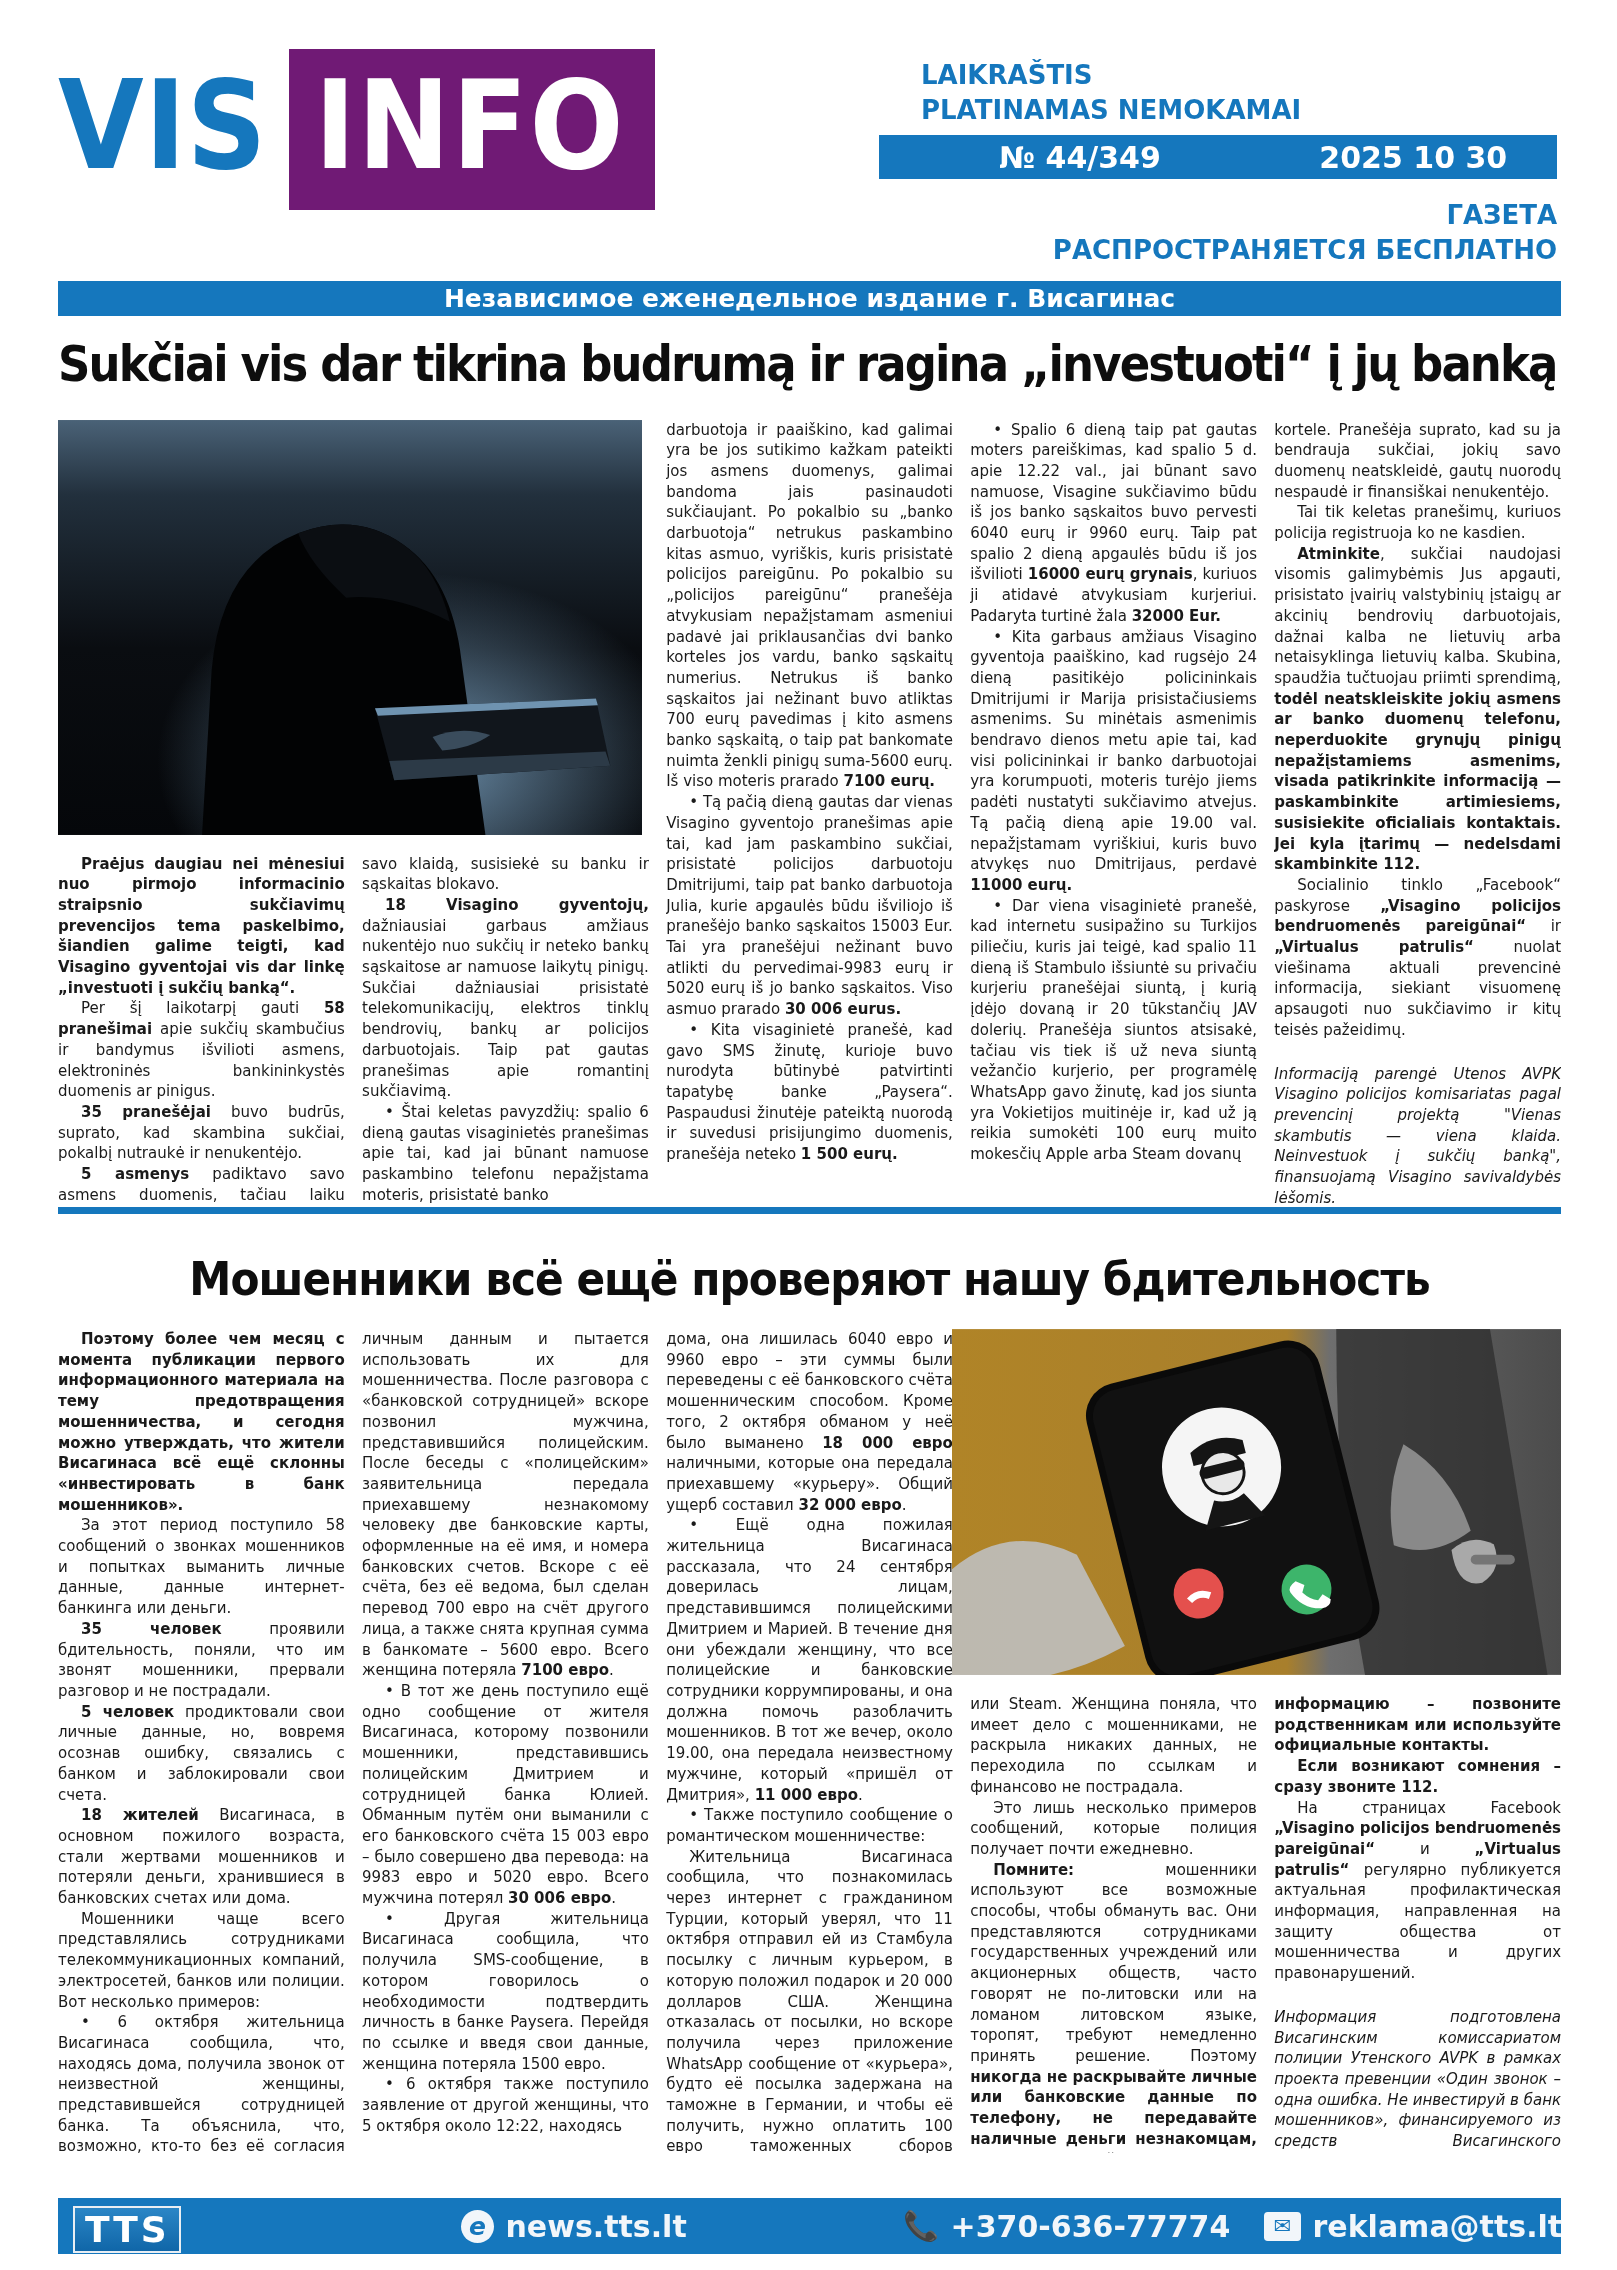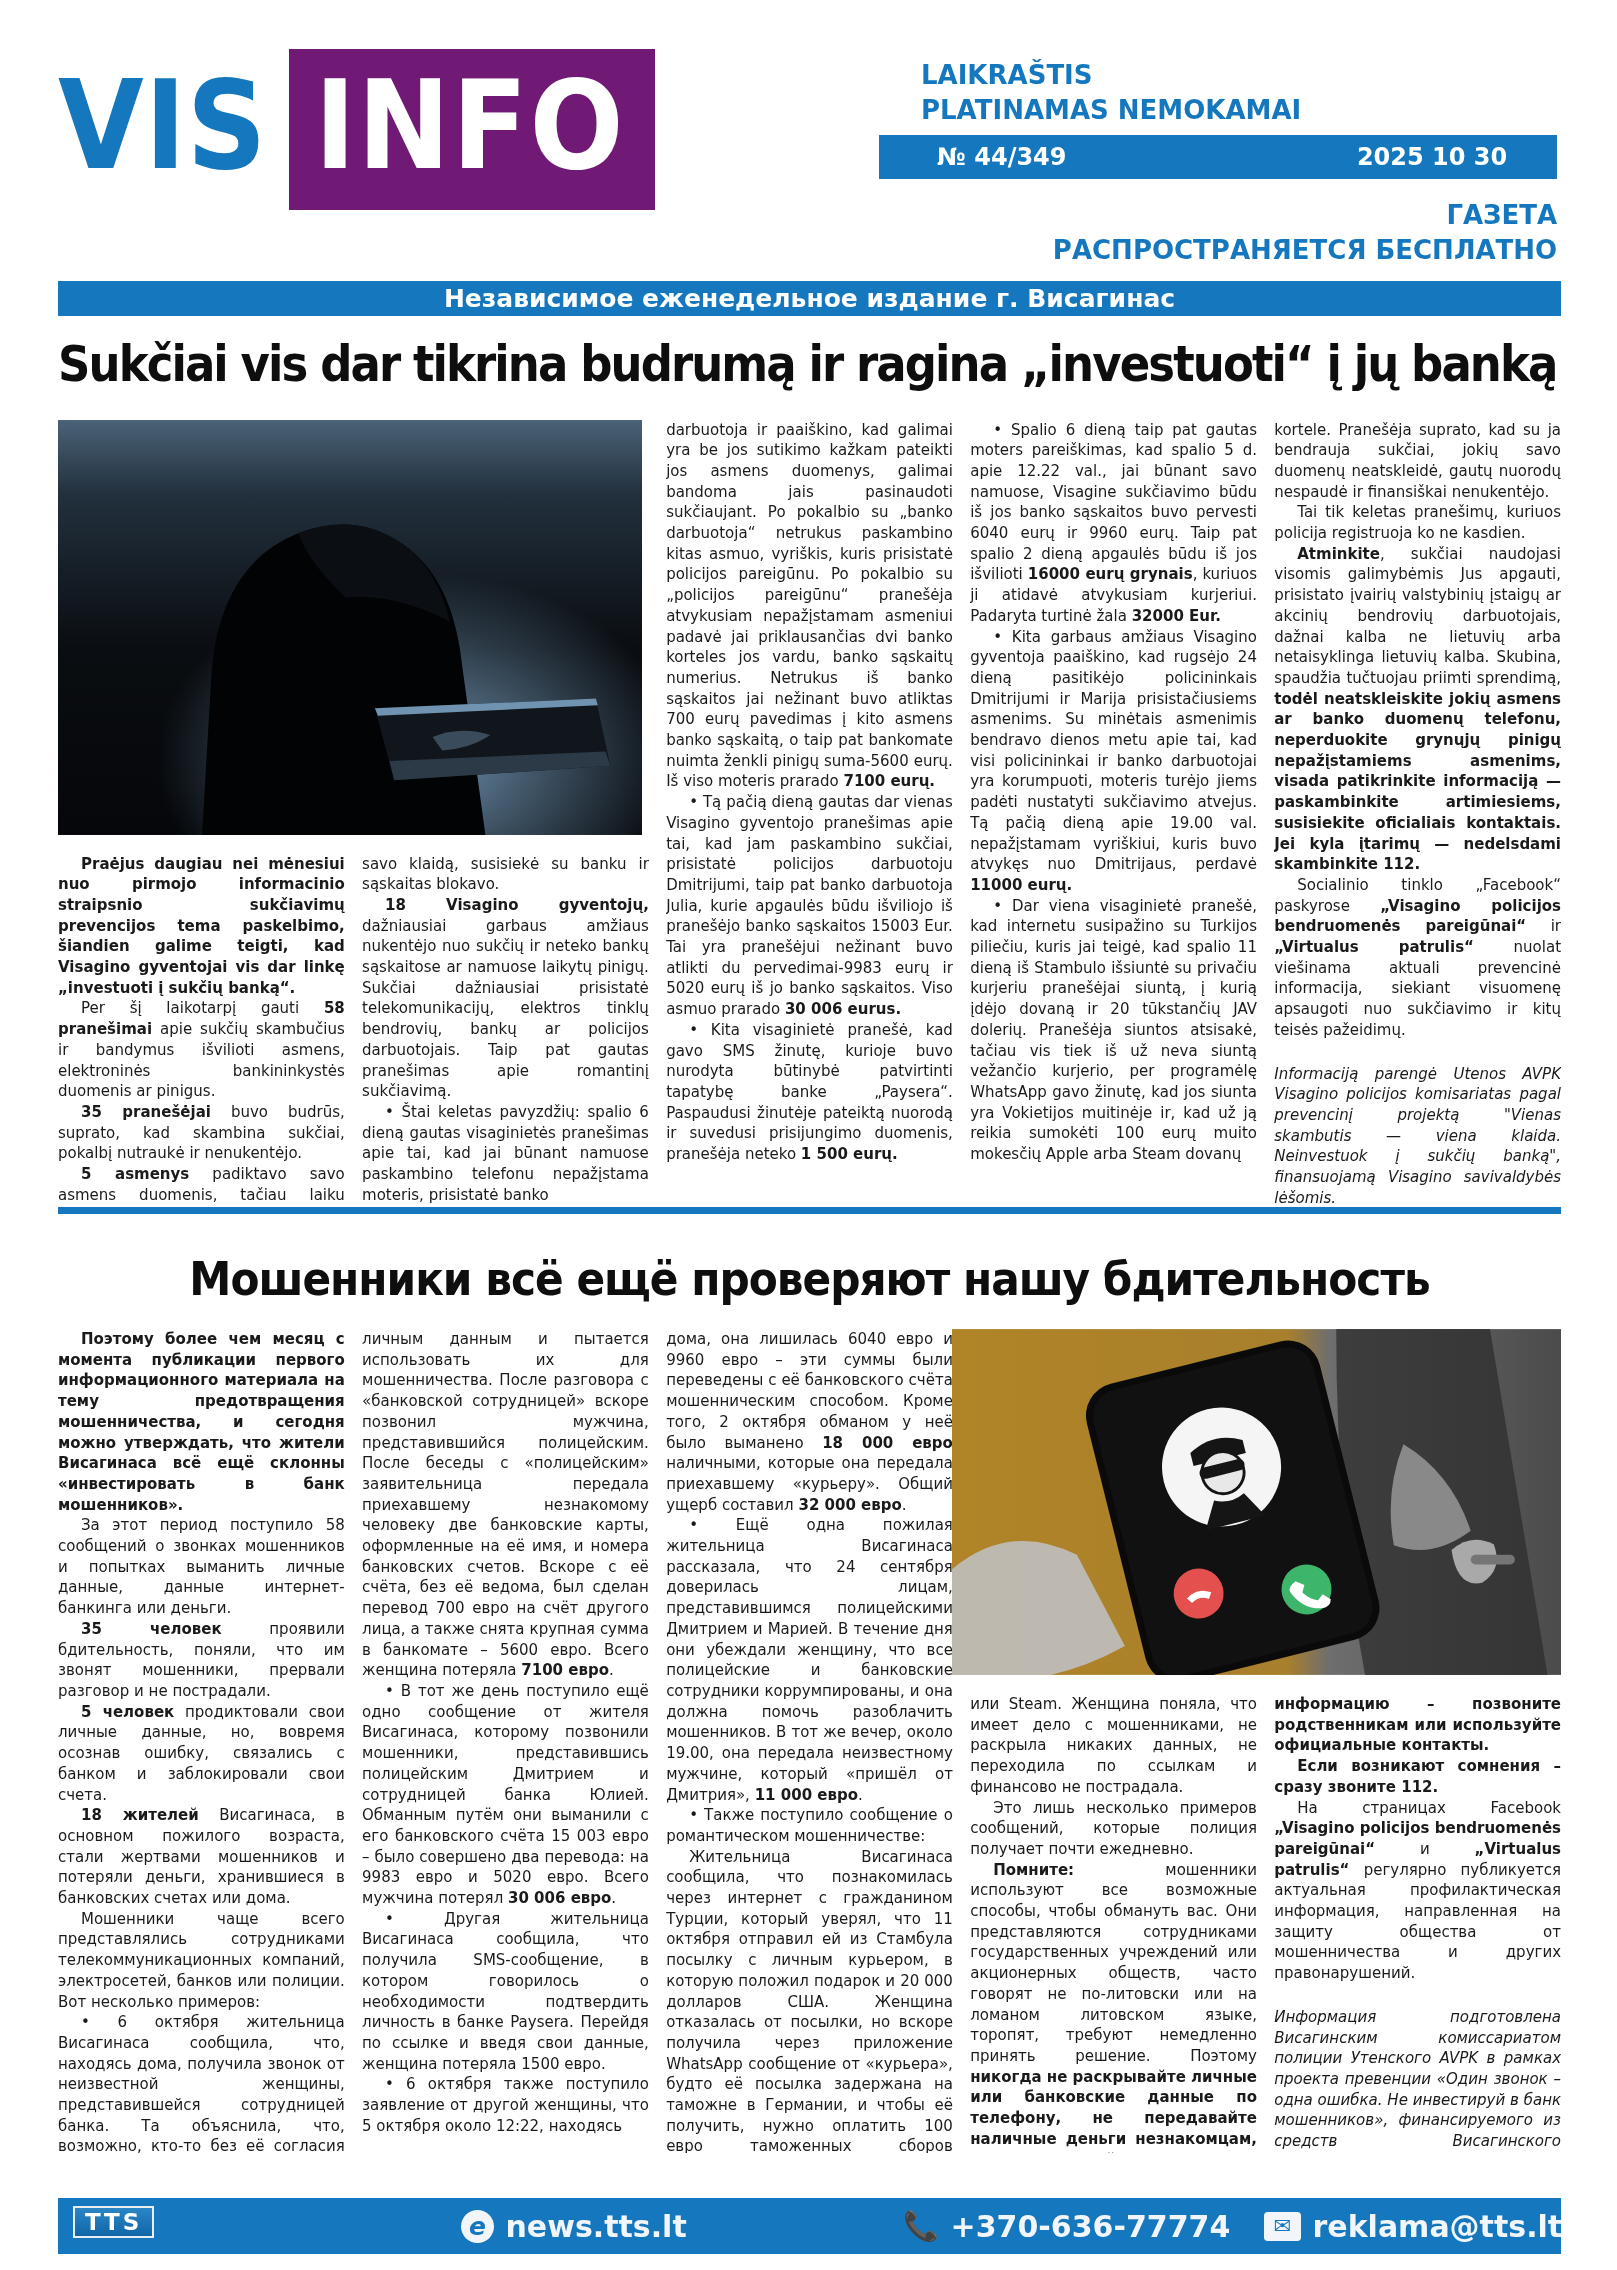--- a/index.html
+++ b/index.html
@@ -8,21 +8,21 @@
   
   .masthead{position:absolute;left:58px;top:37px;width:1503px;height:232px;}
   .logo{position:absolute;left:0;top:11.5px;display:flex;align-items:stretch;height:161px;}
   .logo-vis{color:#1577bd;font-weight:bold;font-size:123px;line-height:154px;letter-spacing:1px;
             font-stretch:condensed;}
   .logo-info{background:#701a75;color:#fff;font-weight:bold;font-size:123px;line-height:152px;
              padding:1.9px 29px 7.7px 25px;margin-left:22px;font-stretch:condensed;letter-spacing:1.9px;}
   .tagline{position:absolute;left:863px;top:21px;color:#1577bd;font-weight:bold;font-size:26px;line-height:1.35;}
   .issue-bar{position:absolute;left:821px;right:3.8px;top:98px;height:44px;background:#1577bd;color:#fff;
              display:flex;justify-content:space-between;align-items:center;
-             font-weight:bold;font-size:24px;padding:0 50px 0 58px;}
+             font-weight:bold;font-size:30px;padding:0 50px 0 120px;}
   .free-ru{position:absolute;right:3.8px;top:161px;text-align:right;color:#1577bd;font-weight:bold;
            font-size:26px;line-height:1.35;}
   .subtitle-bar{position:absolute;left:58px;top:281px;width:1503px;height:35px;background:#1577bd;color:#fff;
                 display:flex;align-items:center;justify-content:center;font-size:25px;font-weight:bold;}
   
   .art-title{color:#0e0e0e;font-weight:bold;font-stretch:condensed;}
   .cols{display:flex;gap:17.3px;position:relative;}
   .col{flex:1 1 0;font-size:15px;line-height:20.7px;text-align:justify;overflow:hidden;}
   .col p{margin:0;text-indent:23px;}
   .col p.cont{text-indent:0;}
@@ -37,21 +37,21 @@
   .divider{position:absolute;left:58px;top:1207px;width:1503px;height:6.7px;background:#1577bd;}
   
   .article-ru{position:absolute;left:58px;top:1235px;width:1503px;margin-top:17px;}
   .title-ru{font-size:47px;letter-spacing:-1px;line-height:1.15;text-align:center;}
   .cols-ru{margin-top:23px;height:824px;}
   .photo-ru{position:absolute;right:0;top:0;width:609px;height:346px;}
   .col-pad-ru{padding-top:365px;}
   
   .footer{position:absolute;left:58px;top:2198px;width:1503px;height:56px;background:#1577bd;color:#fff;}
   .tts-logo{position:absolute;left:15.4px;top:7.7px;border:2.9px solid #e9eef3;padding:1px 9.6px;
-            font-weight:bold;font-size:23px;letter-spacing:2.9px;color:#fff;
+            font-weight:bold;font-size:36px;letter-spacing:2.9px;color:#fff;
             background:linear-gradient(#2b86c6,#1066a8);}
   .f-item{position:absolute;top:0;height:56px;display:flex;align-items:center;gap:11.5px;
           font-weight:bold;font-size:30px;color:#f2f6fa;}
   .f-web{left:403px;} .f-phone{left:845px;} .f-mail{left:1206px;}
   .globe{display:inline-flex;width:33px;height:33px;border-radius:50%;background:#f2f6fa;color:#1577bd;
          align-items:center;justify-content:center;font-size:25px;font-weight:bold;font-style:italic;}
   .glyph{font-size:29px;}
   .mail-badge{display:inline-flex;width:37px;height:29px;background:#f2f6fa;color:#1577bd;border-radius:3.8px;
         align-items:center;justify-content:center;font-size:21px;}
 </style>

